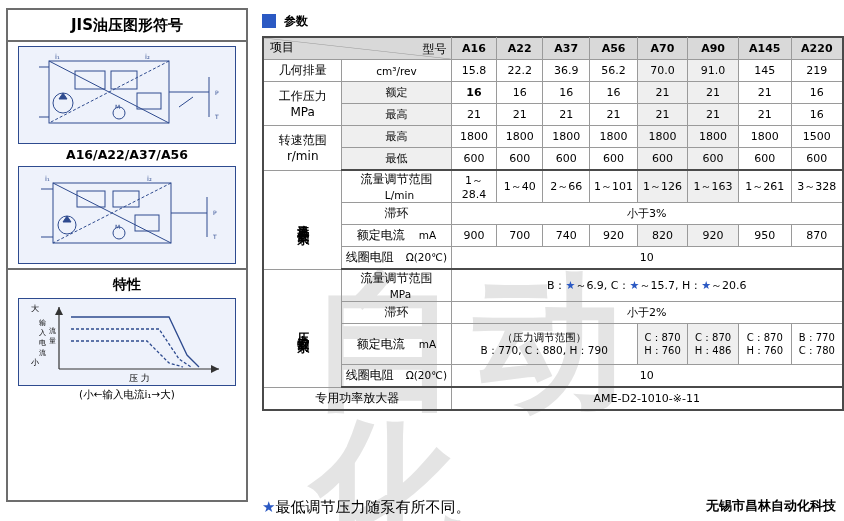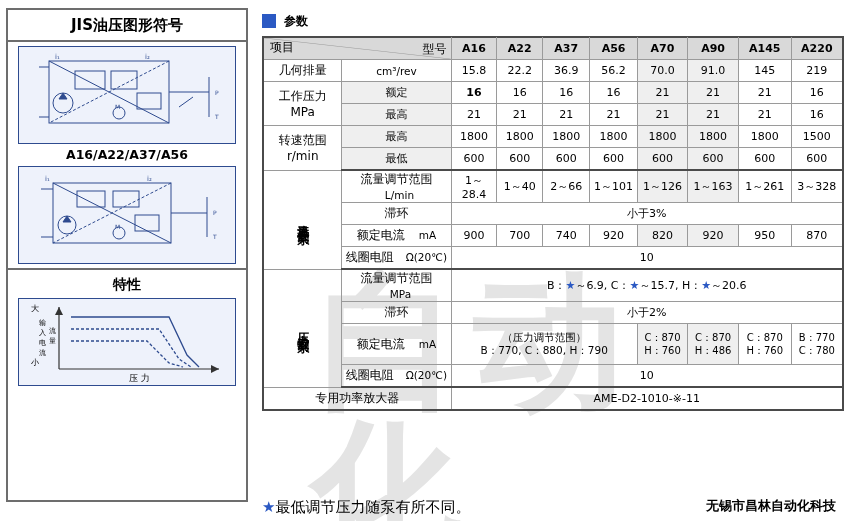--- a/index.html
+++ b/index.html
@@ -133,20 +133,21 @@
       <text x="12" y="66" font-size="8" fill="#000">小</text>
       <text x="20" y="26" font-size="7" fill="#000">输</text>
       <text x="20" y="36" font-size="7" fill="#000">入</text>
       <text x="20" y="46" font-size="7" fill="#000">电</text>
       <text x="20" y="56" font-size="7" fill="#000">流</text>
       <text x="30" y="34" font-size="7" fill="#000">流</text>
       <text x="30" y="44" font-size="7" fill="#000">量</text>
       <text x="110" y="82" font-size="9" fill="#000">压 力</text>
     </svg>
   </div>
+  <div class="small-note">(小←输入电流i₁→大)</div>
 </div>
 
 <div class="head">
   <span class="sq"></span>
   <span class="htxt">参数</span>
 </div>
 
 <table class="param">
 
   <tbody>

